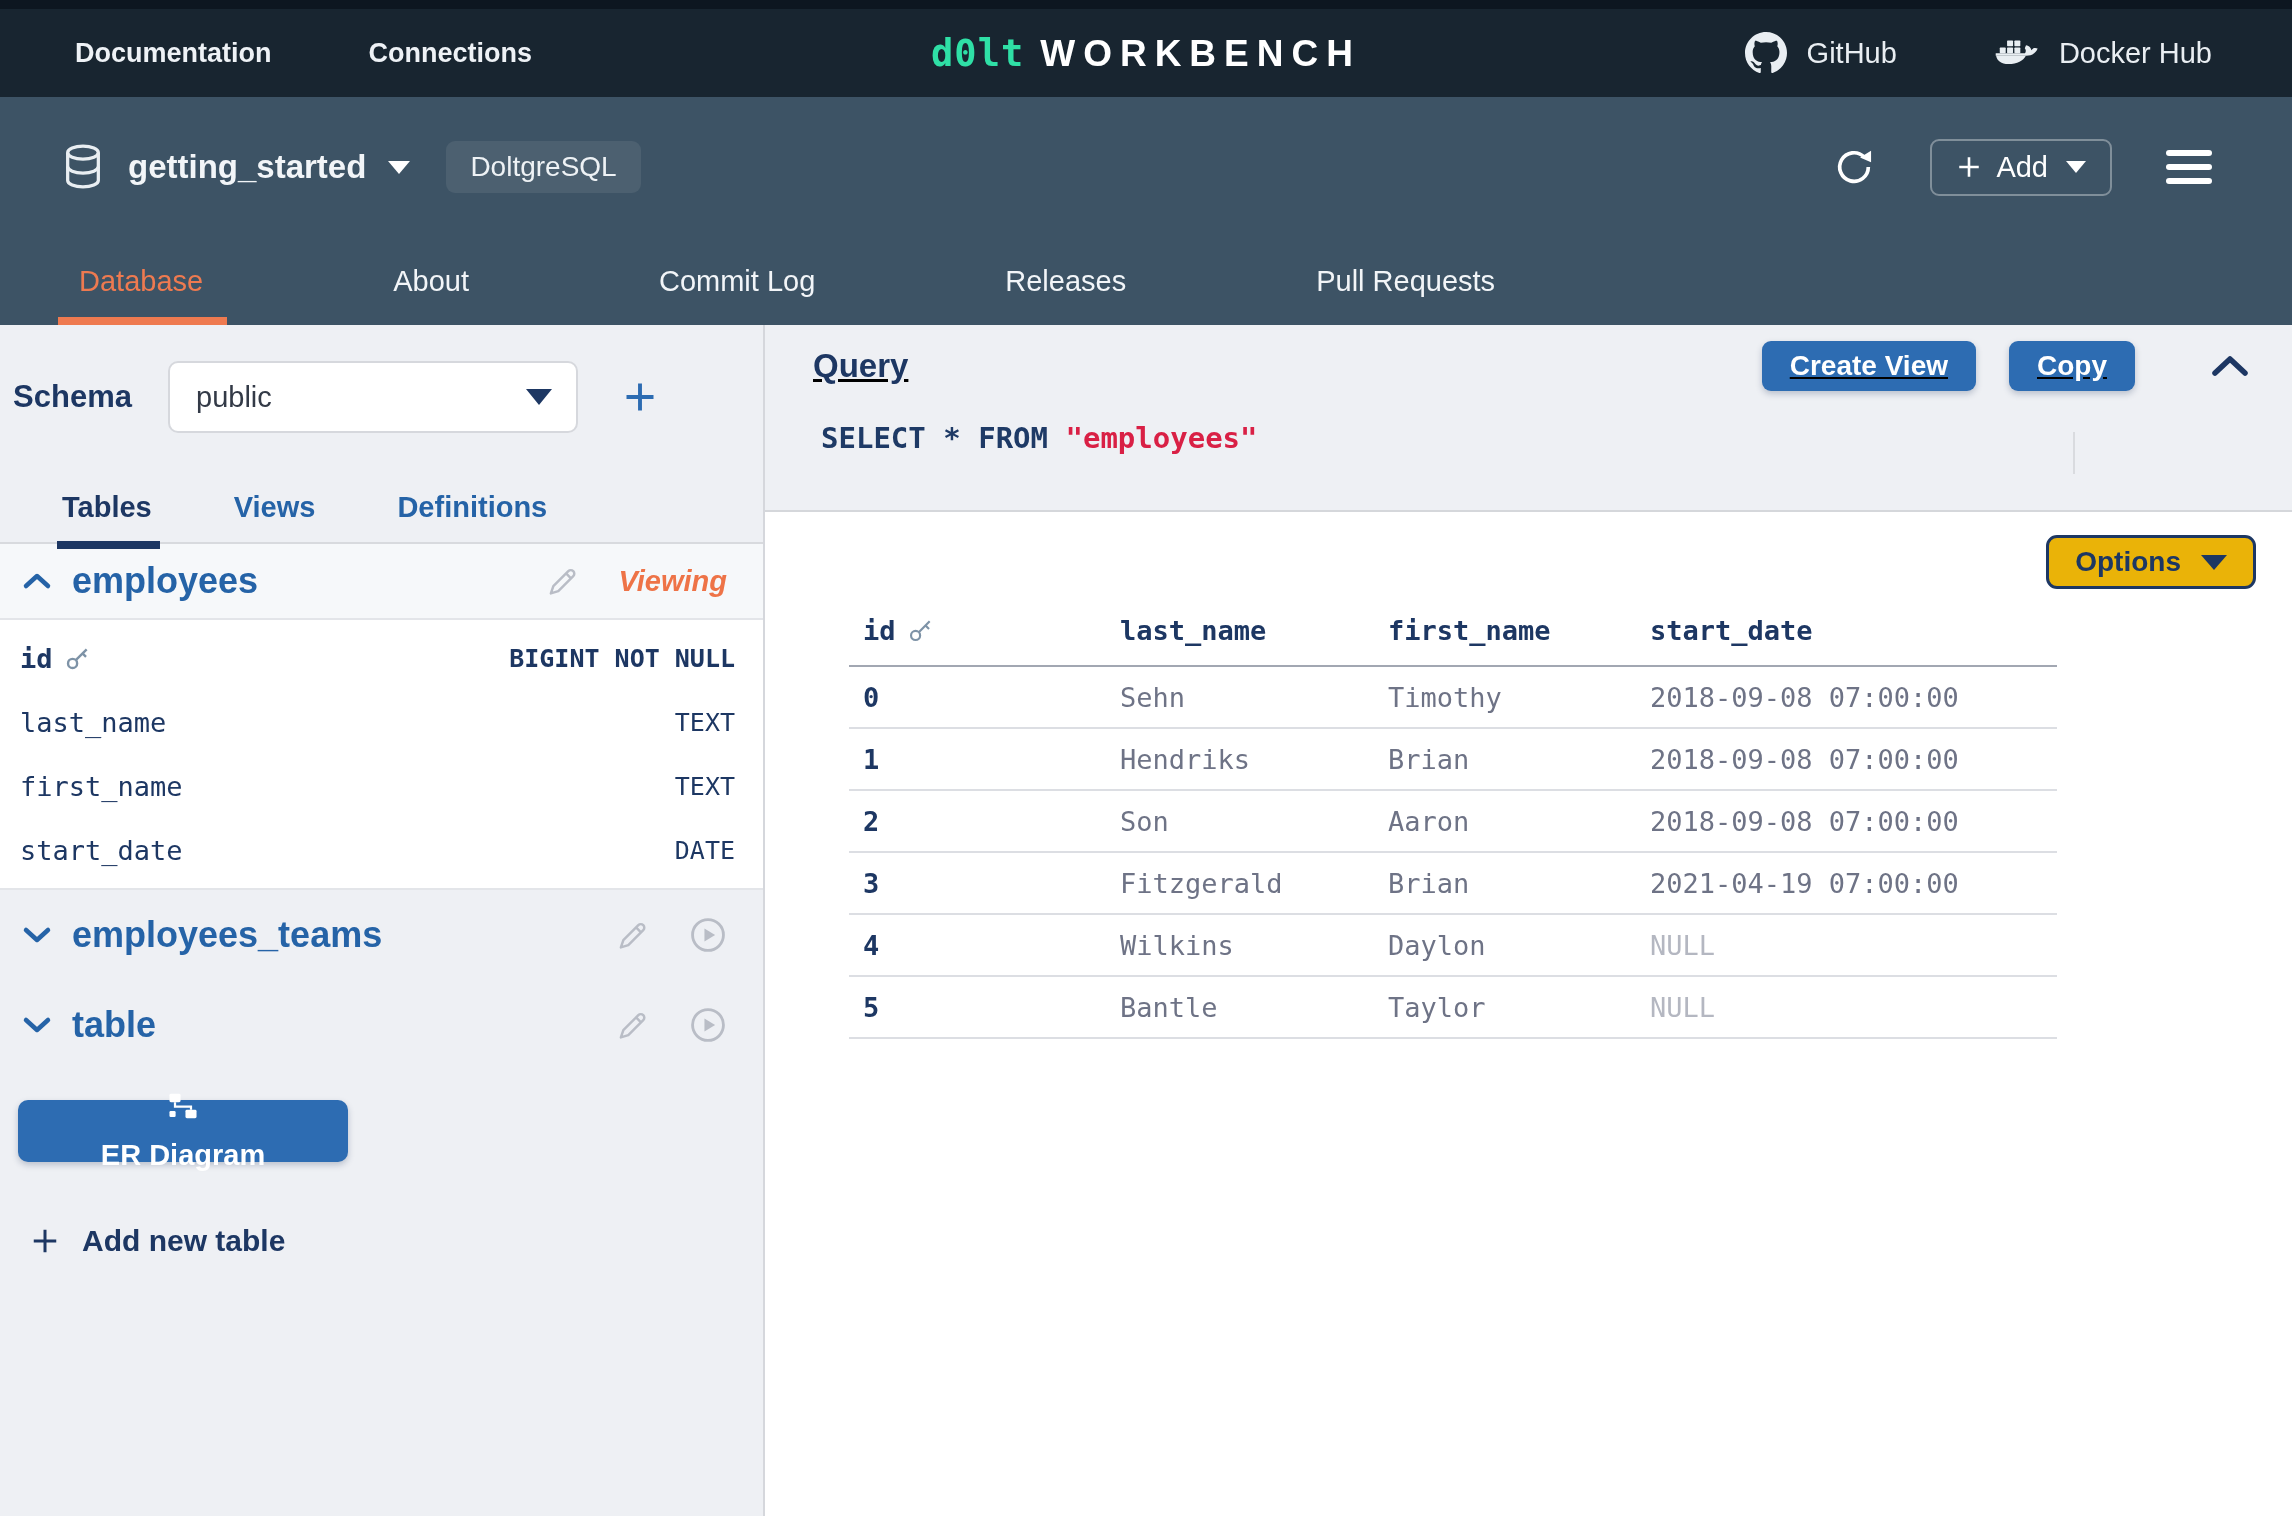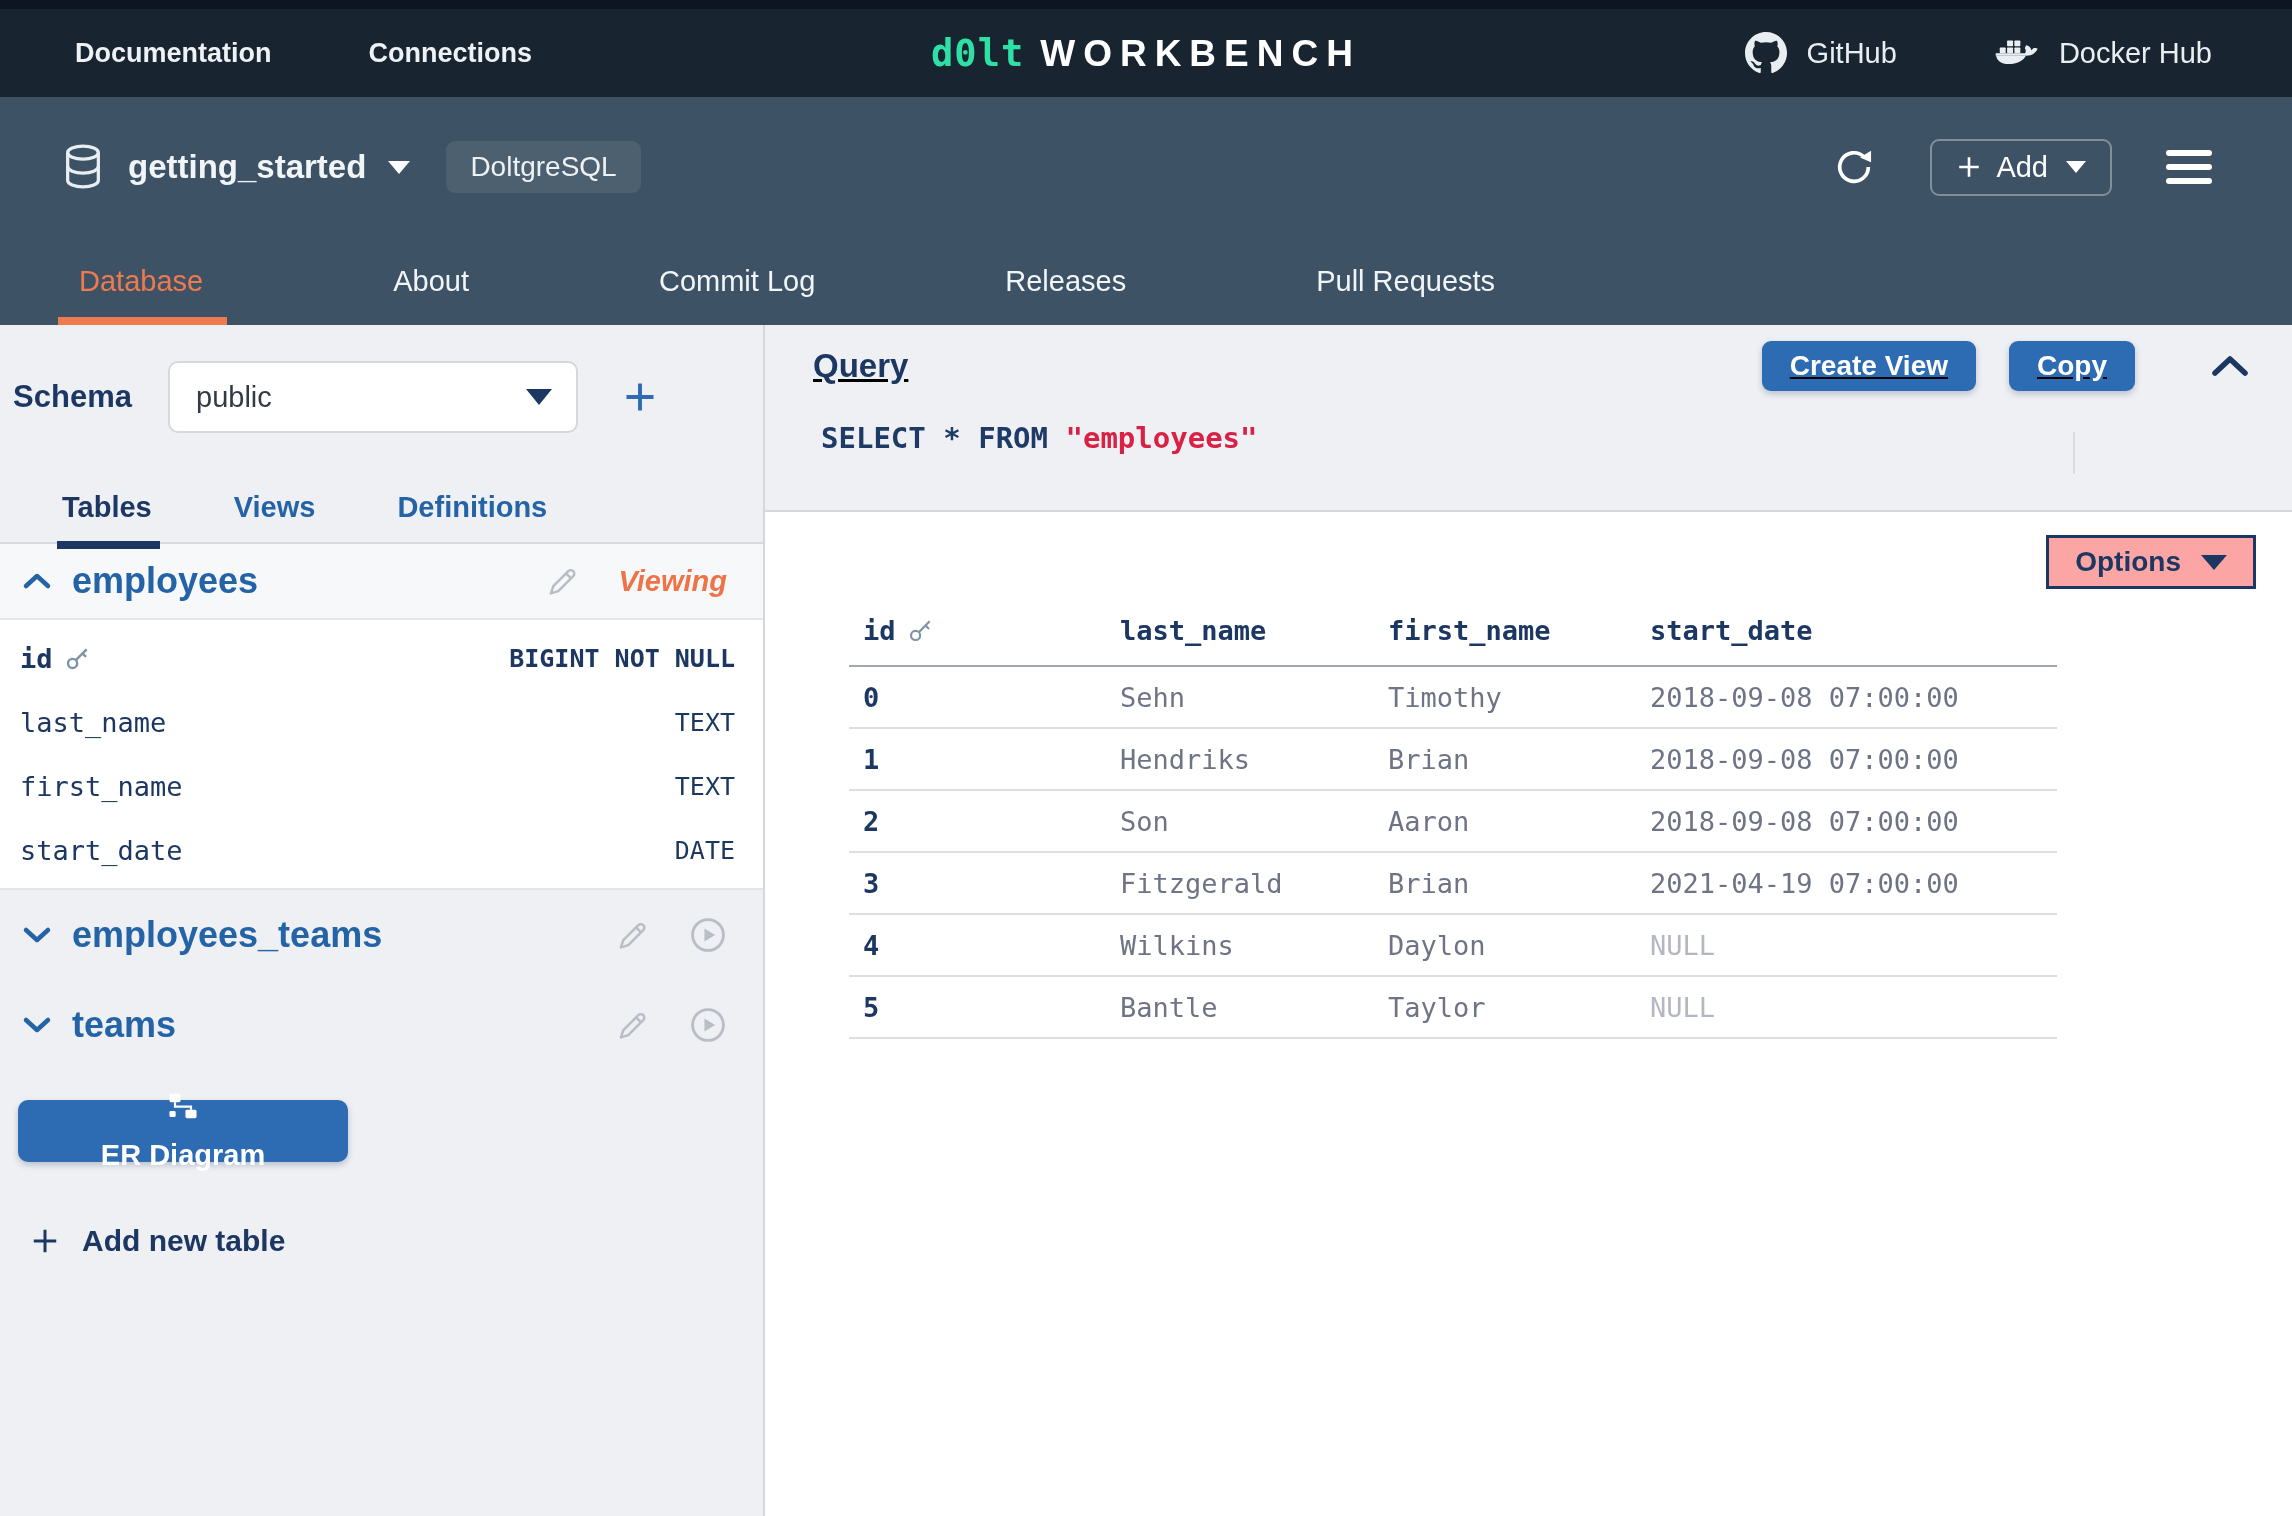--- a/index.html
+++ b/index.html
@@ -105,21 +105,21 @@
     padding:0 28px; font-size:28px; font-weight:600; cursor:pointer;
     box-shadow:0 3px 6px rgba(30,50,90,.25); font-family:inherit; }
   .collapse-btn { margin-left:42px; cursor:pointer; display:flex; align-items:center; }
   .sql-line { margin:30px 0 0 56px; font-family:"DejaVu Sans Mono", monospace; font-size:29px;
     font-weight:bold; color:#1e3a66; cursor:text; }
   .sql-line .str { color:#d92045; font-weight:bold; }
   .sql-tick { position:absolute; top:107px; right:217px; width:2px; height:42px; background:#d9dbdf; }
 
   .results { flex:1; background:#fff; position:relative; overflow:hidden; }
   .options-btn { position:absolute; top:23px; right:36px; height:54px; padding:0 26px;
-    background:#fca5a5; border:3px solid #1d3763; border-radius:0; display:flex; align-items:center;
+    background:#eab308; border:3px solid #1d3763; border-radius:11px; display:flex; align-items:center;
     gap:20px; font-size:28px; font-weight:600; color:#1d3763; cursor:pointer; font-family:inherit;text-align:right; }
   .opt-caret { width:0;height:0;border-left:13px solid transparent;border-right:13px solid transparent;
     border-top:15px solid #1d3763; }
 
   .data-table { margin:83px 0 0 84px; width:1208px; font-family:"DejaVu Sans Mono", monospace; }
   .dt-row { display:flex; align-items:center; height:62px; border-bottom:2px solid #dcdee3; }
   .dt-row.head { height:72px; border-bottom:2px solid #a2a7b2; }
   .dt-cell { padding-left:14px; font-size:27px; color:#6e7386; overflow:hidden; white-space:nowrap; }
   .c0 { width:257px; } .c1 { width:268px; } .c2 { width:262px; } .c3 { width:421px; }
   .dt-row.head .dt-cell { color:#1d3763; font-weight:bold; display:flex; align-items:center; gap:12px; }
@@ -315,21 +315,21 @@
           </span>
         </span>
       </div>
 
       <div class="tbl-row plain">
         <span>
           <svg width="30" height="20" viewBox="0 0 30 20" fill="none" stroke="#2563a7" stroke-width="4.5" stroke-linecap="round" stroke-linejoin="round">
               <polyline points="4,5 15,15 26,5"></polyline>
             </svg>
         </span>
-        <span class="tbl-name">teams</span>
+        <span class="tbl-name">table</span>
         <span class="tbl-actions">
           <span>
             <svg width="36" height="36" viewBox="0 0 32 32" fill="none" stroke="#b9bdc6" stroke-width="2.2" stroke-linejoin="round">
                 <path d="M7 27 l2.2-6.4 L22.5 7.3 a3.1 3.1 0 0 1 4.4 4.4 L13.6 25 Z"></path>
                 <path d="M20.5 9.3 l4.4 4.4"></path>
               </svg>
           </span>
           <span>
             <svg width="38" height="38" viewBox="0 0 32 32">
                 <circle cx="16" cy="16" r="13" stroke="#b9bdc6" stroke-width="2.4" fill="none"></circle>

